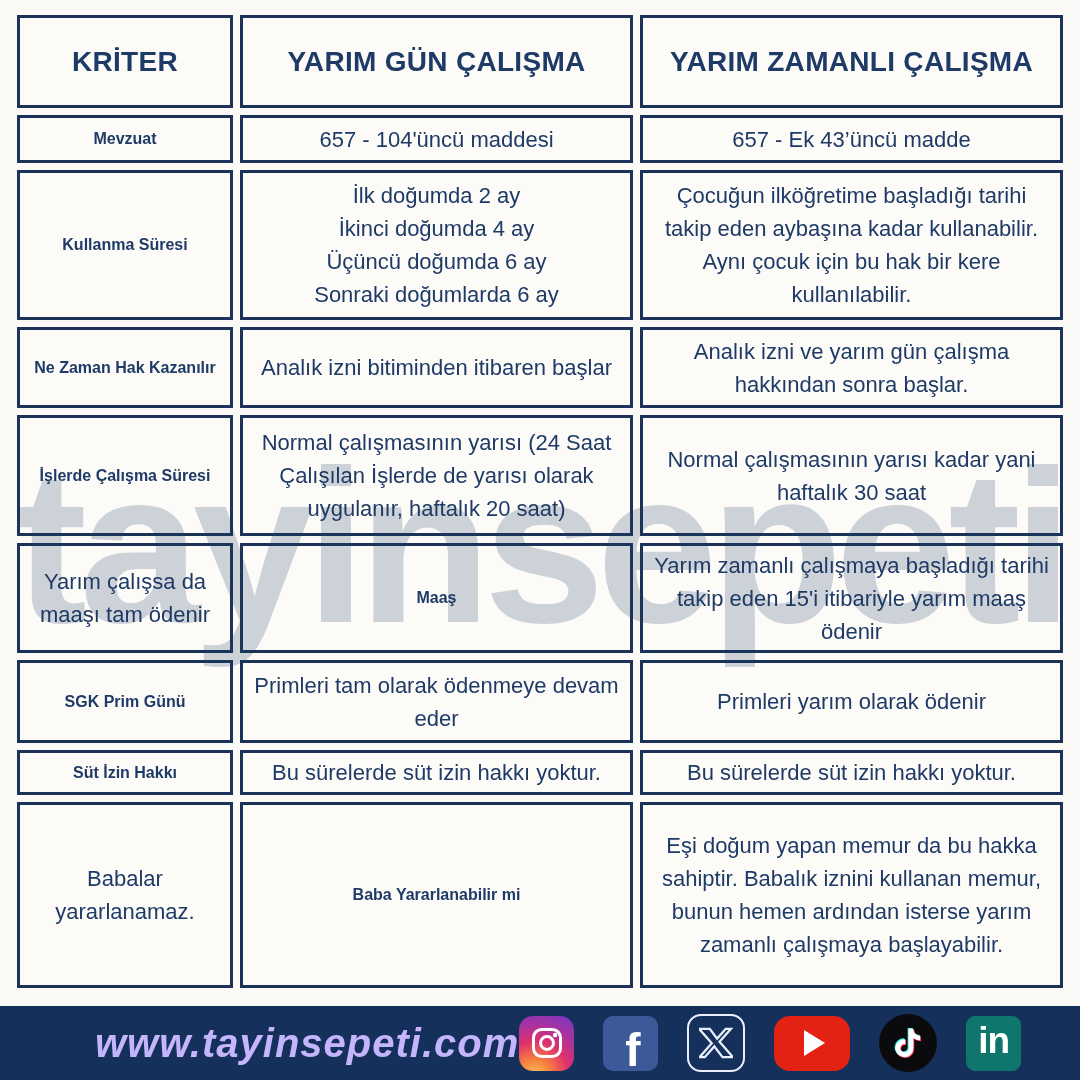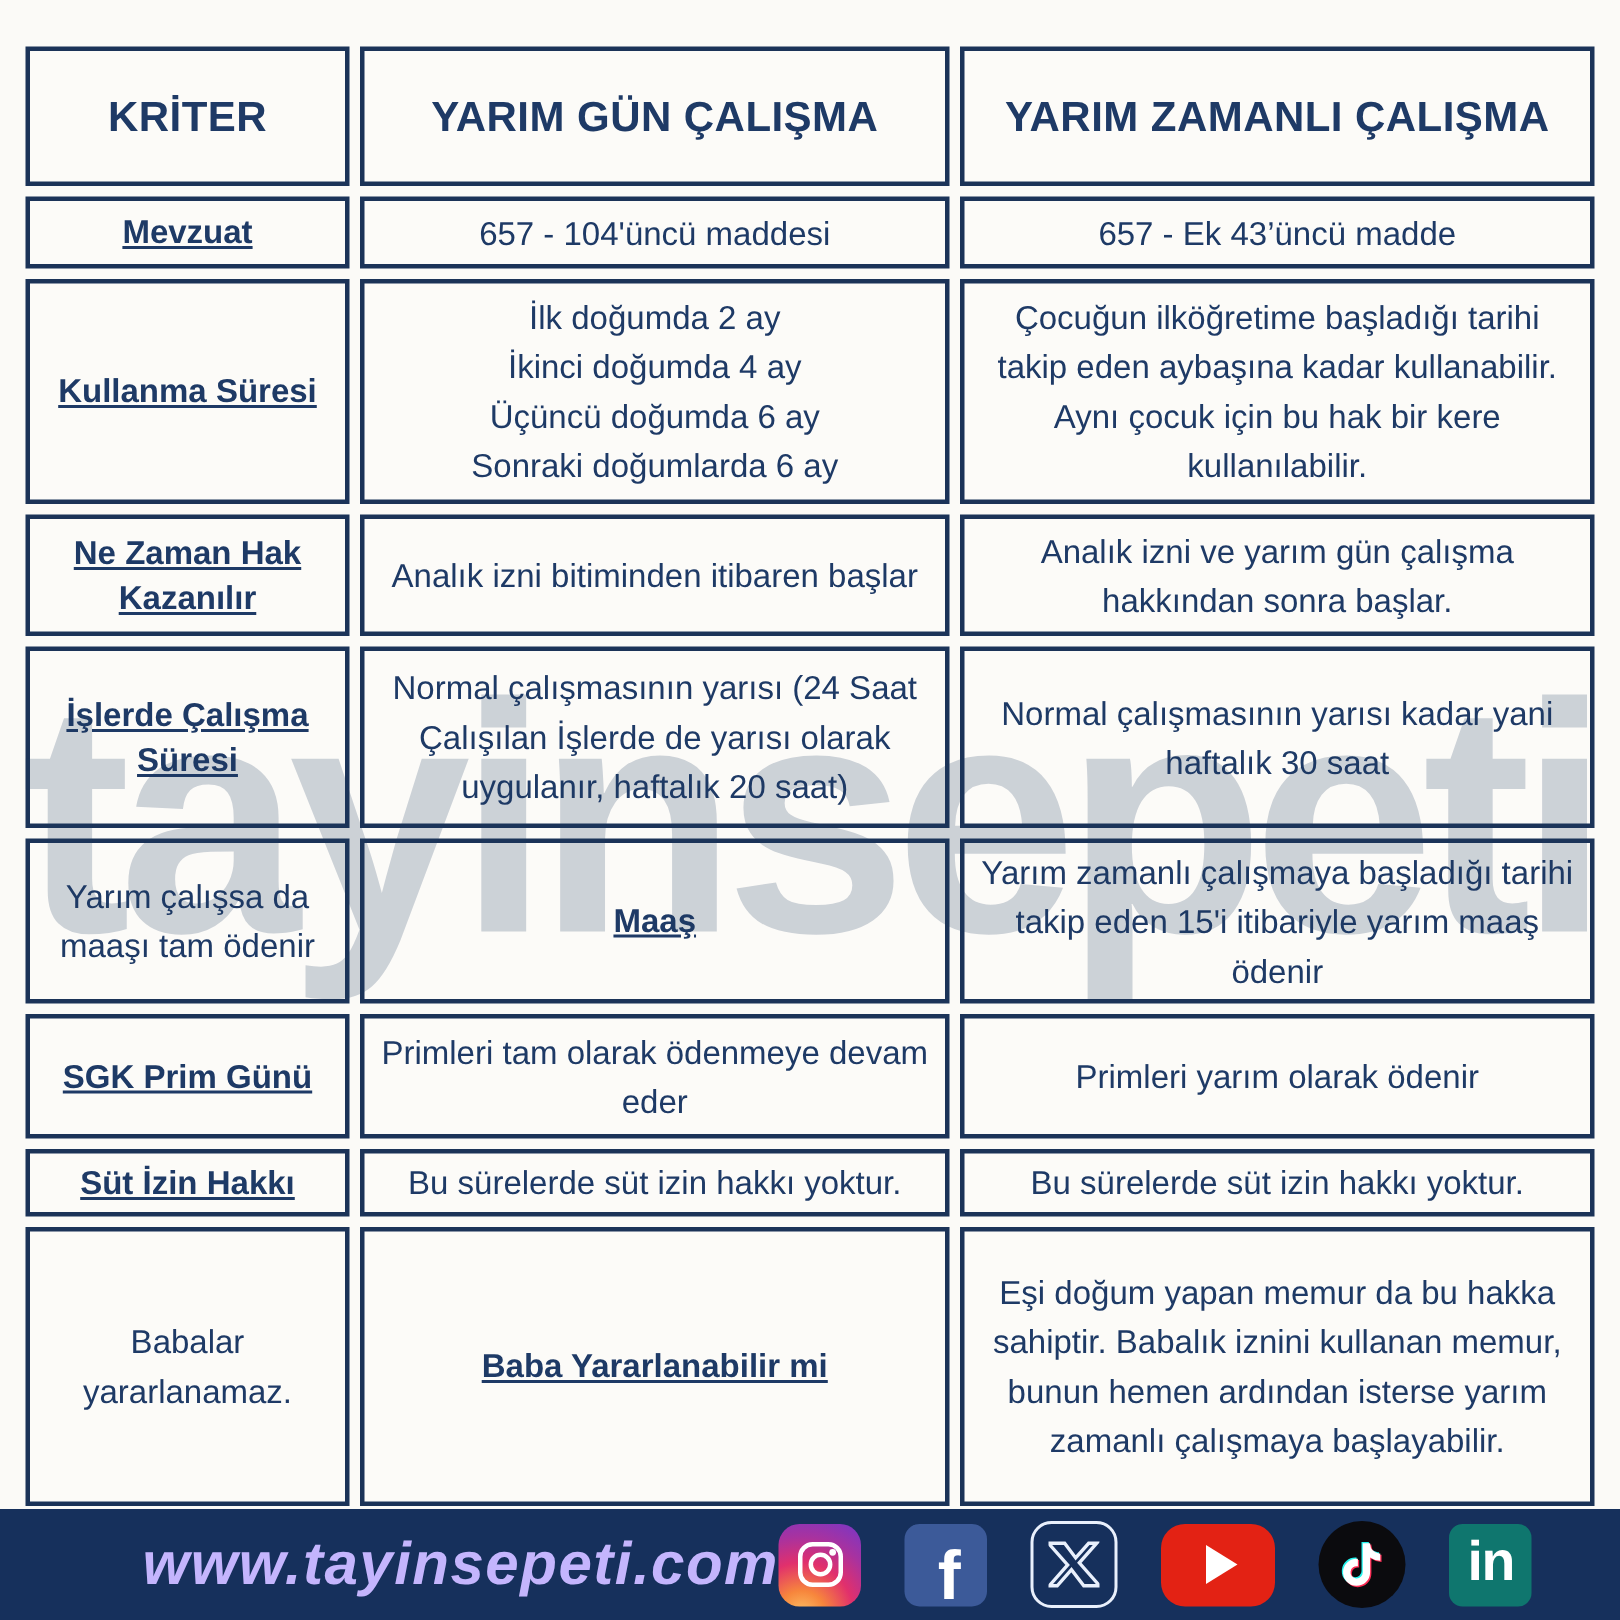--- a/index.html
+++ b/index.html
@@ -6,29 +6,29 @@
   body{
     width:1080px;height:1080px;position:relative;overflow:hidden;
     background:#fbfaf7;
     font-family:"Liberation Sans",sans-serif;
   }
   .watermark{
     position:absolute;top:438px;left:50%;transform:translateX(-50%);
     font-size:218px;font-weight:bold;letter-spacing:-8px;line-height:1;
     color:rgba(30,55,96,0.21);white-space:nowrap;z-index:3;pointer-events:none;
   }
-  .table{position:absolute;left:17px;top:31px;width:1046px;z-index:1;}
+  .table{position:absolute;left:17px;top:15px;width:1046px;z-index:1;}
   .row{display:grid;grid-template-columns:216px 393px 423px;column-gap:7px;margin-bottom:7px;}
   .cell{
     border:3px solid #1b3358;background:#fcfbf8;box-sizing:border-box;
     display:flex;align-items:center;justify-content:center;text-align:center;
     color:#1e3a66;font-size:22px;line-height:1.5;white-space:pre-line;
     padding:2px 8px;overflow:hidden;
   }
-  .label{font-weight:bold;font-size:22px;line-height:1.35;padding:2px 6px;text-decoration:underline;}
+  .label{font-weight:bold;font-size:16px;line-height:1.35;padding:2px 6px;}
   .header-cell{font-weight:bold;font-size:28px;letter-spacing:0.3px;}
   .nowrap{white-space:nowrap;}
   .h0{height:93px}.h1{height:48px}.h2{height:150px}.h3{height:81px}.h4{height:121px}
   .h5{height:110px}.h6{height:83px}.h7{height:45px}.h8{height:186px}
   .footer{
     position:absolute;left:0;top:1006px;width:1080px;height:74px;background:#16305c;
     display:flex;align-items:center;z-index:4;
   }
   .site{margin-left:95px;font-size:40px;font-style:italic;font-weight:bold;color:#c4b5fd;letter-spacing:1px;}
   .icons{margin-left:auto;margin-right:64px;display:flex;align-items:center;gap:29px;}

